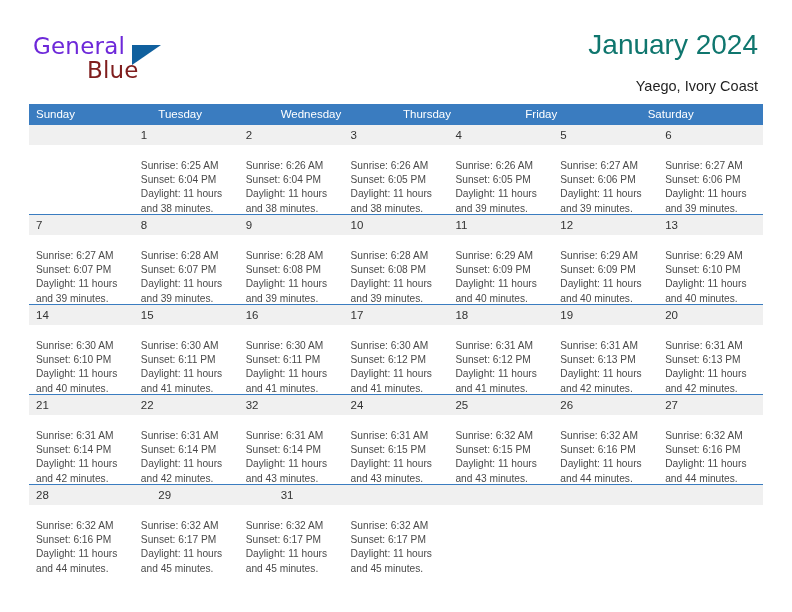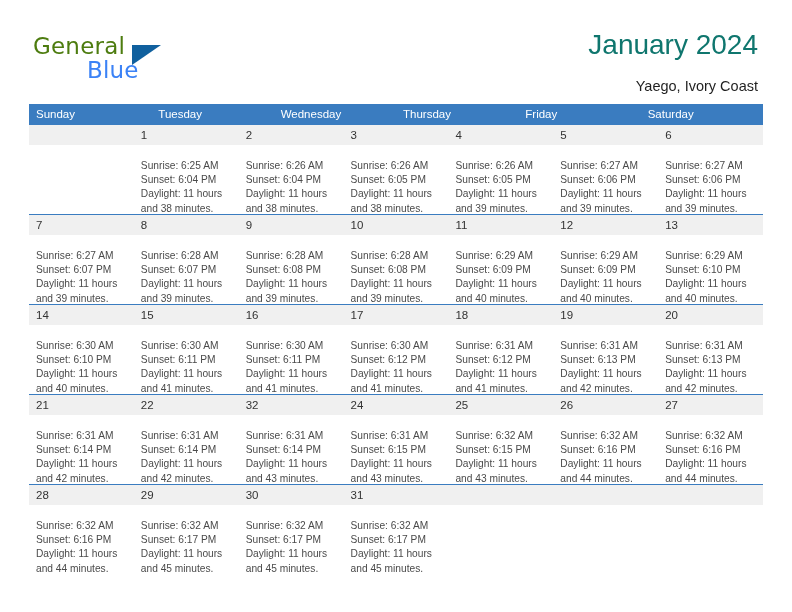--- a/index.html
+++ b/index.html
@@ -35,31 +35,31 @@
     top: 33px;
     width: 210px;
     height: 58px;
   }
   .logo-general {
     position: absolute;
     left: 0;
     top: 0;
     font-size: 23px;
     letter-spacing: 0.2px;
-    color: #4d7c0f;
+    color: #6d28d9;
     font-family: "DejaVu Sans", sans-serif;
     font-weight: 400;
   }
   .logo-blue {
     position: absolute;
     left: 54px;
     top: 24px;
     font-size: 23px;
     letter-spacing: 0.2px;
-    color: #3b82f6;
+    color: #7f1d1d;
     font-family: "DejaVu Sans", sans-serif;
     font-weight: 400;
   }
   .logo-triangle {
     position: absolute;
     left: 99px;
     top: 12px;
     width: 0;
     height: 0;
     border-left: 29px solid #10609e;
@@ -395,21 +395,20 @@
               <div class="dayline">Sunset: 6:16 PM</div>
               <div class="dayline">Daylight: 11 hours</div>
               <div class="dayline">and 44 minutes.</div>
             </div>
           </div>
         </div>
         <div class="week">
           <div class="week-numbers">
             <div class="daynum">28</div>
             <div class="daynum">29</div>
-            <div class="daynum">30</div>
             <div class="daynum">31</div>
             <div class="daynum"></div>
             <div class="daynum"></div>
             <div class="daynum"></div>
           </div>
           <div class="week-body">
             <div class="daycell">
               <div class="dayline">Sunrise: 6:32 AM</div>
               <div class="dayline">Sunset: 6:16 PM</div>
               <div class="dayline">Daylight: 11 hours</div>

